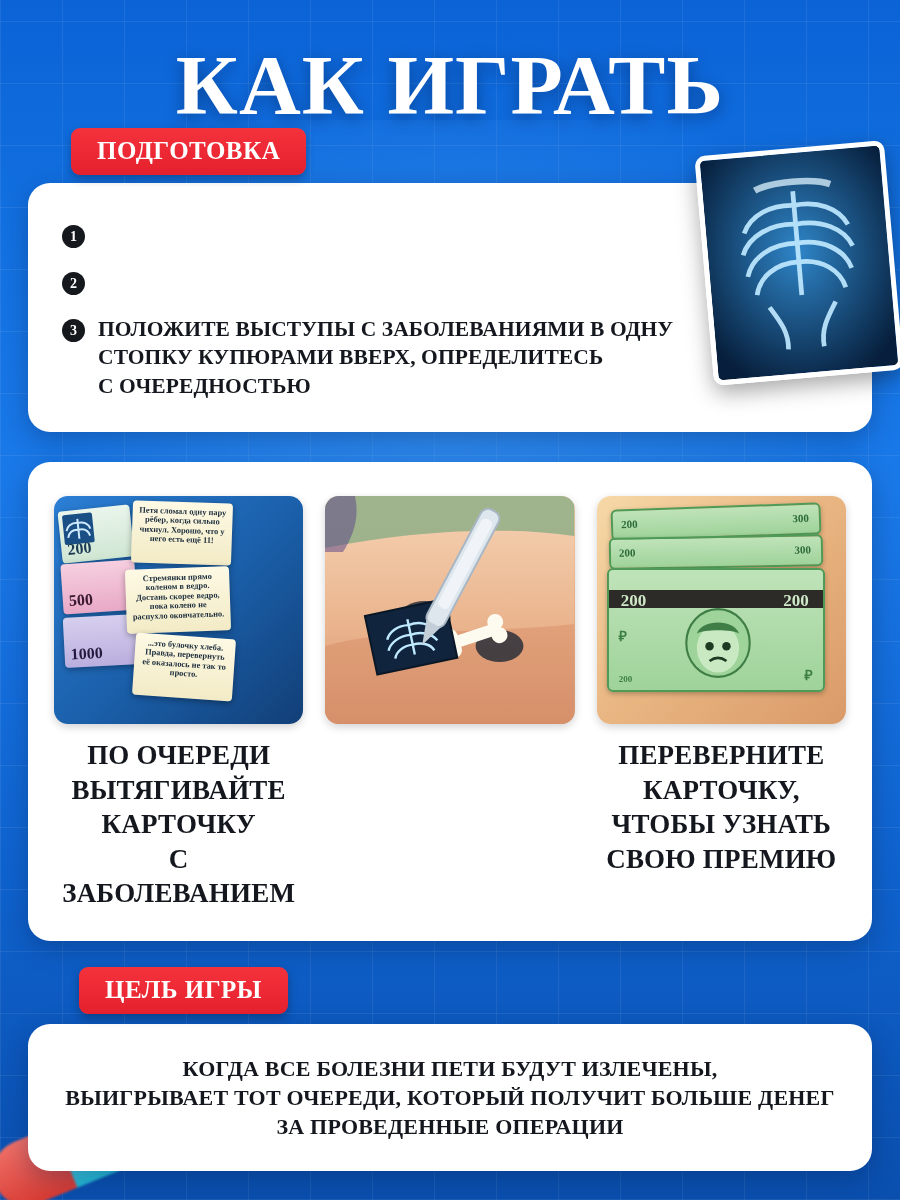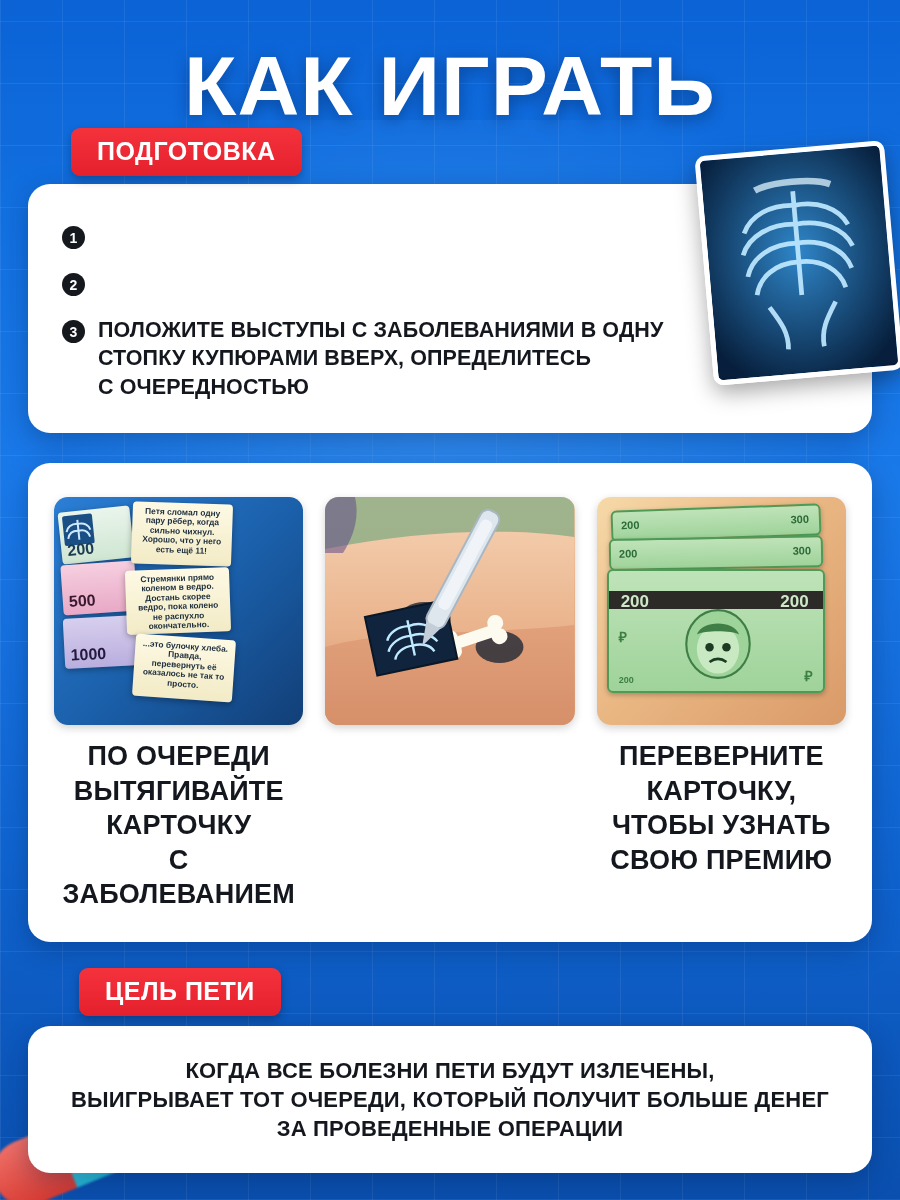--- a/index.html
+++ b/index.html
@@ -35,20 +35,21 @@
     pointer-events: none;
     z-index: 1;
   }
 
   .page {
     position: relative;
     z-index: 3;
     width: 900px;
     height: 1029px;
     padding: 0 28px;
+    font-family: Liberation Serif, serif;
   }
 
   
   .title {
     text-align: center;
     color: #ffffff;
     font-size: 84px;
     font-weight: bold;
     letter-spacing: 1px;
     line-height: 1;
@@ -420,21 +421,21 @@
         <div class="play-caption">ПЕРЕВЕРНИТЕ
 КАРТОЧКУ,
 ЧТОБЫ УЗНАТЬ
 СВОЮ ПРЕМИЮ</div>
       </div>
 
     </div>
   </div>
 
   <div class="ribbon-wrap" style="margin-top:26px; margin-left:38px;">
-    <span class="ribbon">ЦЕЛЬ ПЕТИ</span>
+    <span class="ribbon">ЦЕЛЬ ИГРЫ</span>
   </div>
 
   <div class="card goal-card">
     <div class="goal-text">КОГДА ВСЕ БОЛЕЗНИ ПЕТИ БУДУТ ИЗЛЕЧЕНЫ,
 ВЫИГРЫВАЕТ ТОТ ОЧЕРЕДИ, КОТОРЫЙ ПОЛУЧИТ БОЛЬШЕ ДЕНЕГ
 ЗА ПРОВЕДЕННЫЕ ОПЕРАЦИИ</div>
   </div>
 
 </div>
 

